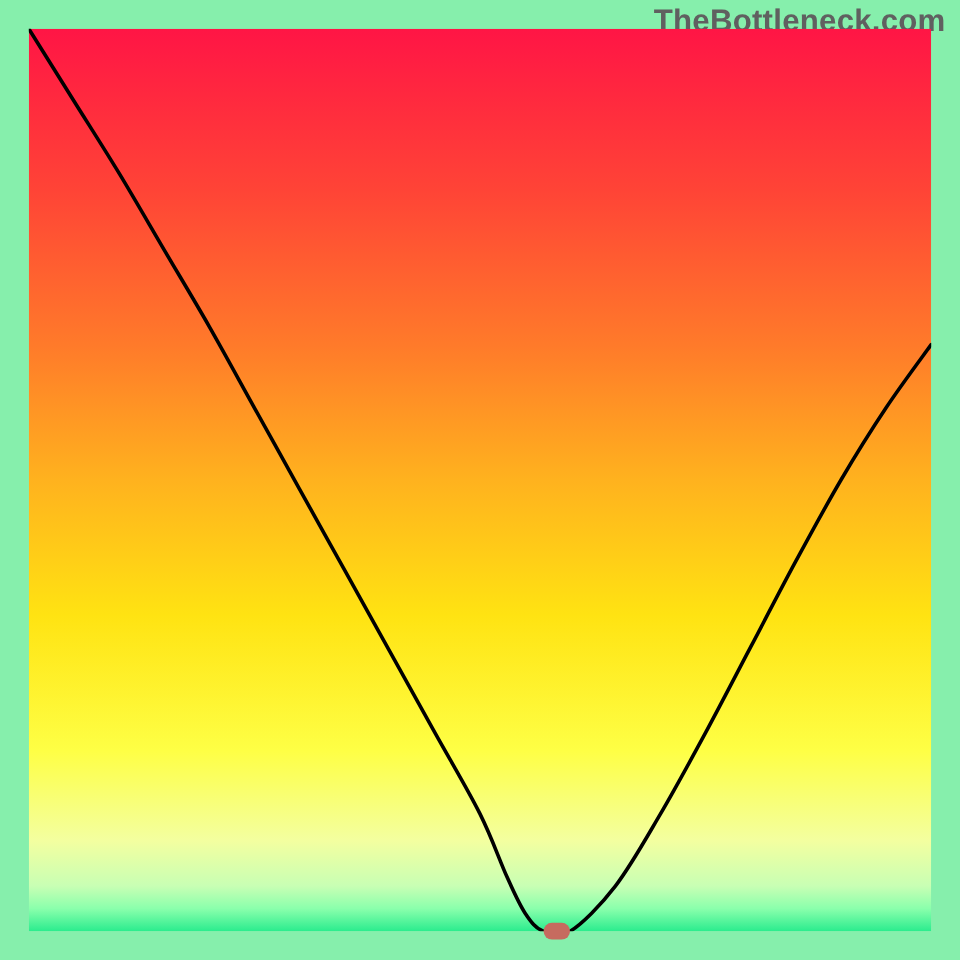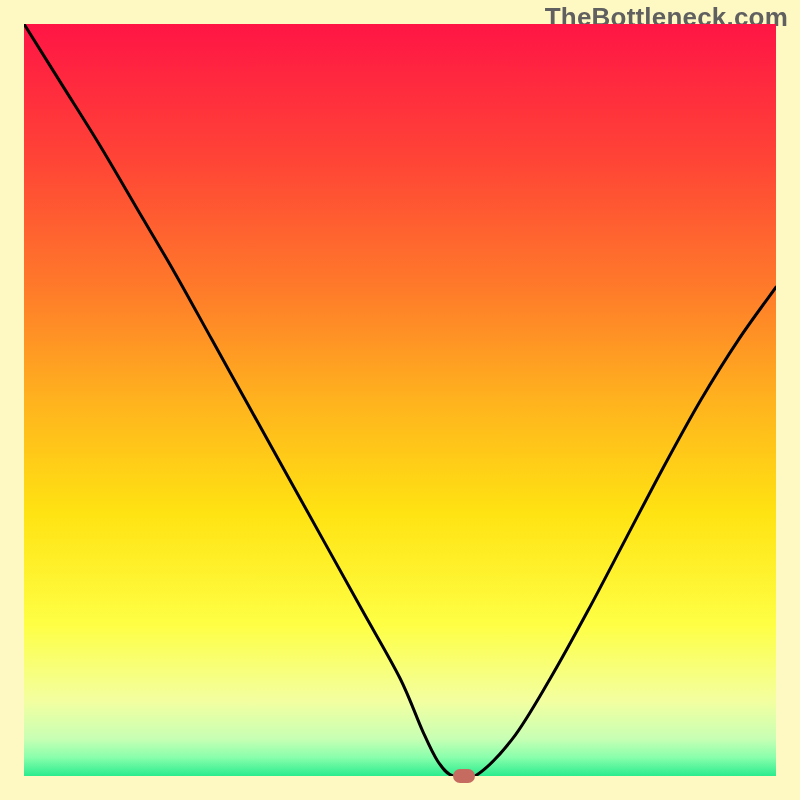--- a/index.html
+++ b/index.html
@@ -1,21 +1,21 @@
 <!DOCTYPE html>
 <html><head>
 <meta charset="utf-8">
 <style>
   * { margin: 0; padding: 0; box-sizing: border-box; }
   html, body { width: 800px; height: 800px; overflow: hidden; background: #000; }
   .frame {
     position: relative;
     width: 800px;
     height: 800px;
-    background: #fef9c3;
+    background: #86efac;
   }
   .watermark {
     position: absolute;
     top: 2px;
     right: 12px;
     font-family: Arial, Helvetica, sans-serif;
     font-size: 26px;
     font-weight: 600;
     color: #606060;
     letter-spacing: 0.2px;

